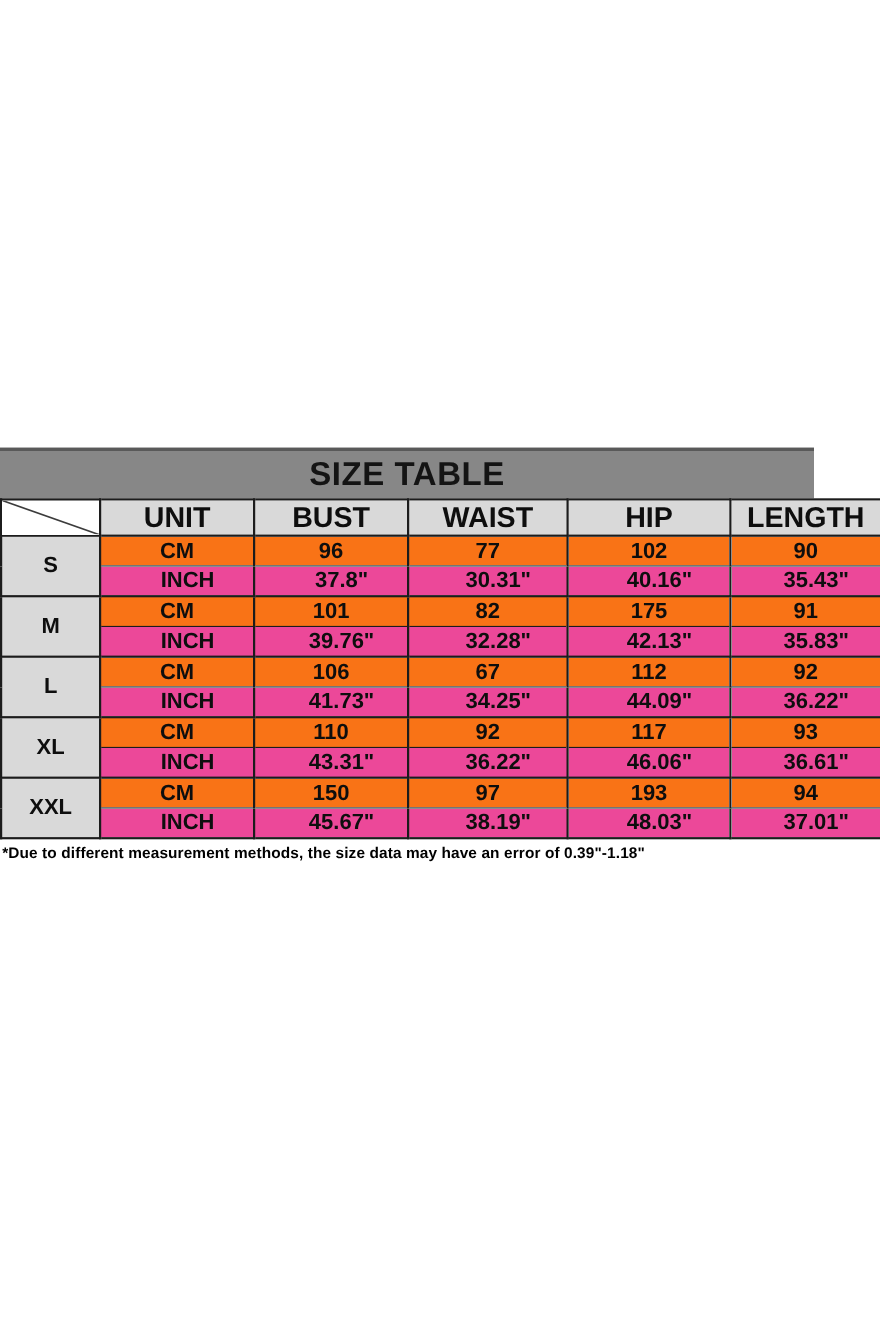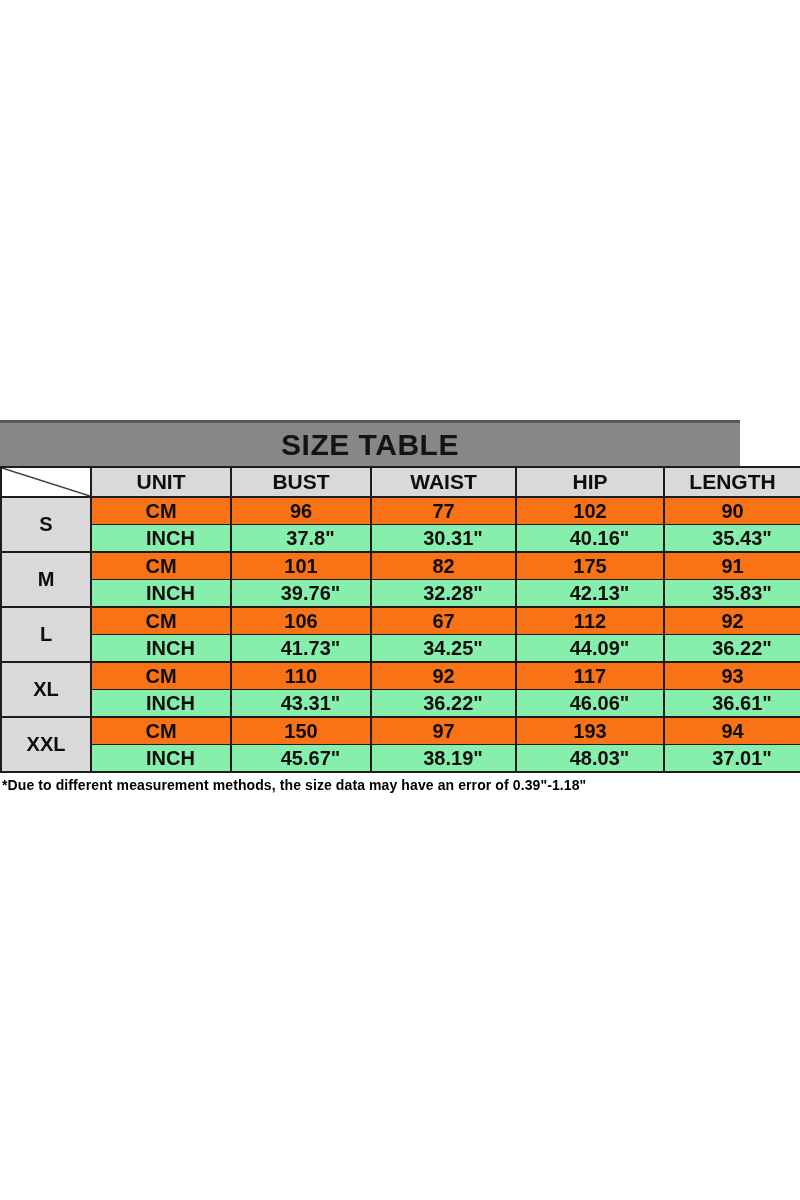--- a/index.html
+++ b/index.html
@@ -7,21 +7,21 @@
     position: relative;
     width: 800px;
     height: 1200px;
     background: #ffffff;
     overflow: hidden;
     font-family: "Liberation Sans", sans-serif;
     color: #111111;
   }
   .content {
     position: absolute;
-    top: 420px;
+    top: 407px;
     left: 0;
     width: 740px;
   }
   .title-band {
     box-sizing: border-box;
     height: 46px;
     background: #878787;
     border-top: 3px solid #595959;
     display: flex;
     align-items: center;
@@ -43,21 +43,21 @@
     padding: 0;
     text-align: center;
     vertical-align: middle;
     font-weight: 700;
     color: #0e0e0e;
     overflow: hidden;
   }
   .size-table thead th {
     height: 28px;
     background: #d9d9d9;
-    font-size: 21px;
+    font-size: 26px;
   }
   .size-table th.corner {
     background: #ffffff;
     position: relative;
   }
   .size-table th.corner svg {
     position: absolute;
     top: 0; left: 0;
     width: 100%; height: 100%;
     display: block;
@@ -66,21 +66,21 @@
     height: 26px;
     font-size: 20px;
     background: #f97316;
   }
   .size-table tbody th.size-label {
     background: #d9d9d9;
     font-size: 20px;
   }
   .size-table tr.cm-row > td { border-bottom-width: 1px; }
   .size-table tr.inch-row > td {
-    background: #86efac;
+    background: #ec4899;
     border-top-width: 1px;
     padding-left: 19px;
   }
   .footnote {
     margin-top: 4px;
     padding-left: 2px;
     font-size: 14px;
     font-weight: 700;
     color: #000000;
     letter-spacing: 0.1px;

